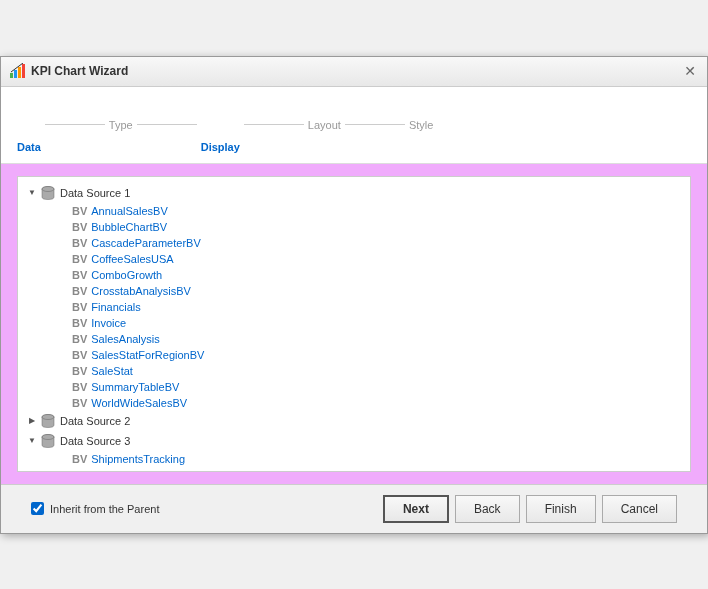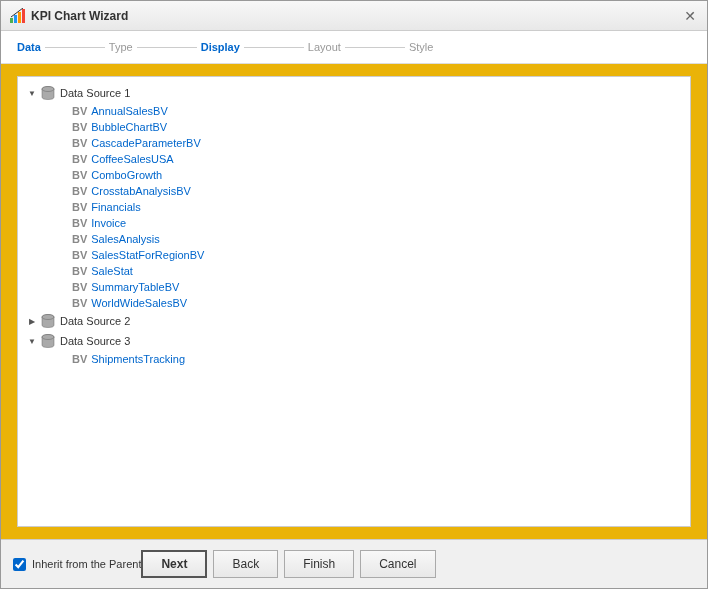--- a/index.html
+++ b/index.html
@@ -8,22 +8,22 @@
       font-size: 12px;
       background: #f0f0f0;
       display: flex;
       justify-content: center;
       align-items: center;
       width: 708px;
       height: 589px;
     }
     .dialog {
       width: 708px;
-      height: 589px;
-      background: #eab308;
+      height: 478px;
+      background: #f0abfc;
       border: 1px solid #999;
       box-shadow: 2px 2px 8px rgba(0,0,0,0.3);
       display: flex;
       flex-direction: column;
     }
     .title-bar {
       background: linear-gradient(to bottom, #f8f8f8, #e8e8e8);
       border-bottom: 1px solid #ccc;
       padding: 6px 8px;
       display: flex;
@@ -71,20 +71,21 @@
     .wizard-step {
       display: flex;
       align-items: center;
       gap: 4px;
       font-size: 11px;
       color: #999;
     }
     .wizard-step.active {
       color: #0066cc;
       font-weight: 600;
+      margin-top: 44px;
     }
     .wizard-step-line {
       width: 60px;
       height: 1px;
       background: #ccc;
       margin: 0 4px;
     }
     .wizard-subtitle {
       margin-top: 8px;
       font-size: 12px;
@@ -143,24 +144,24 @@
       color: #0066cc;
       font-size: 11px;
     }
     .ds-name {
       color: #333;
       font-size: 11px;
     }
     .wizard-footer {
       background: #f0f0f0;
       border-top: 1px solid #ccc;
-      padding: 10px 12px;
-      display: flex;
-      align-items: center;
-      justify-content: flex-start;
+      padding: 10px 30px;
+      display: flex;
+      align-items: center;
+      justify-content: space-between;
     }
     .footer-left {
       display: flex;
       align-items: center;
       gap: 6px;
     }
     .footer-checkbox {
       width: 13px;
       height: 13px;
       accent-color: #0066cc;

